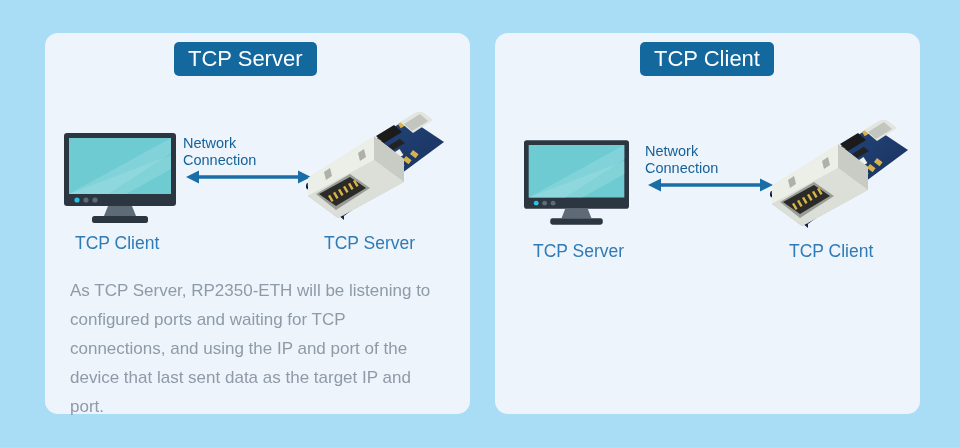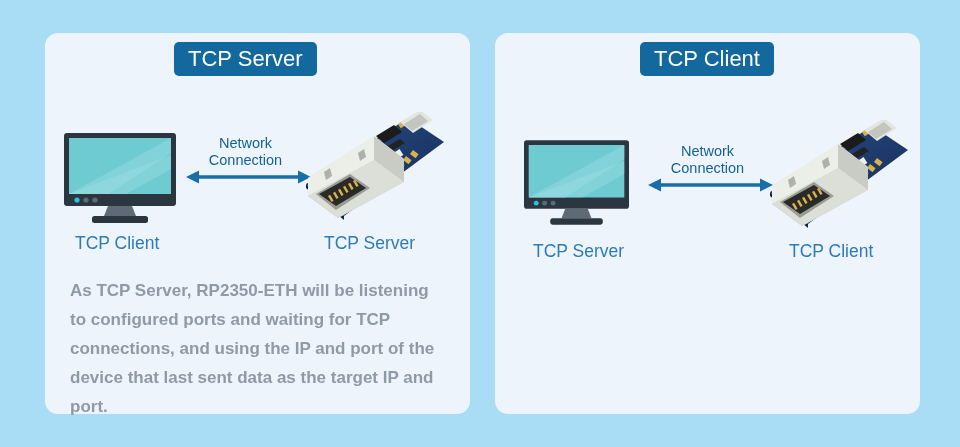--- a/index.html
+++ b/index.html
@@ -56,21 +56,21 @@
     position: absolute;
   }
   .arrow-left  { left: 186px; top: 168px; }
   .arrow-right { left: 648px; top: 176px; }
 
   .conn-label {
     position: absolute;
     color: #15629a;
     font-size: 14.5px;
     line-height: 17px;
-    text-align: center;
+    text-align: left;
     white-space: nowrap;
   }
   .conn-left  { left: 183px; top: 135px; width: 125px; }
   .conn-right { left: 645px; top: 143px; width: 125px; }
 
   .dev-label {
     position: absolute;
     color: #2e7bb5;
     font-size: 17.5px;
     white-space: nowrap;
@@ -78,21 +78,20 @@
   .lbl-l1 { left: 75px;  top: 233px; }
   .lbl-l2 { left: 324px; top: 233px; }
   .lbl-r1 { left: 533px; top: 241px; }
   .lbl-r2 { left: 789px; top: 241px; }
 
   .para {
     position: absolute;
     color: #8e9aa6;
     font-size: 17px;
     line-height: 29px;
-    font-weight: bold;
   }
   .para-left  { left: 70px;  top: 276px; width: 372px; }
   .para-right { left: 514px; top: 276px; width: 400px; }
 </style>
 </head>
 <body>
 
 <div class="stage">
 
   <div class="panel panel-left"></div>

